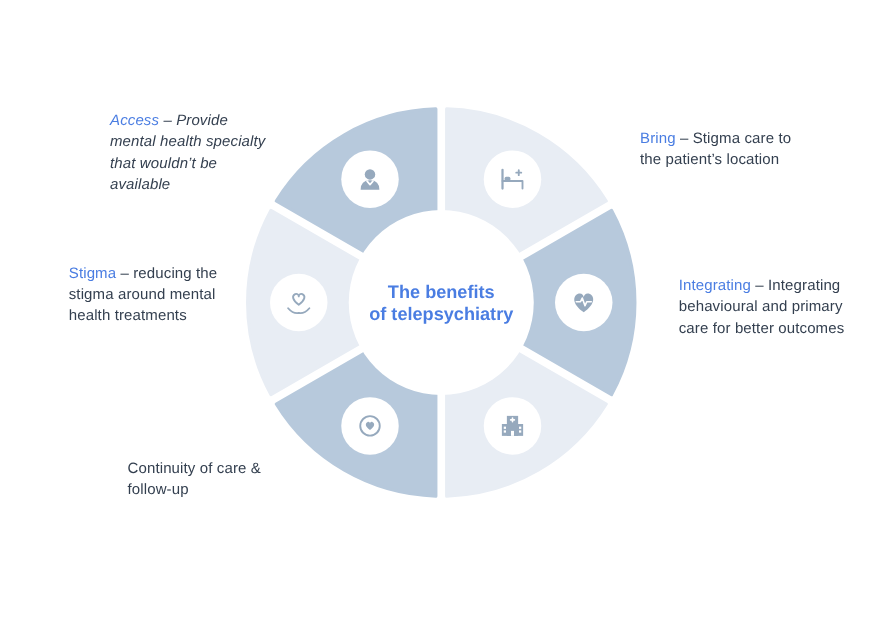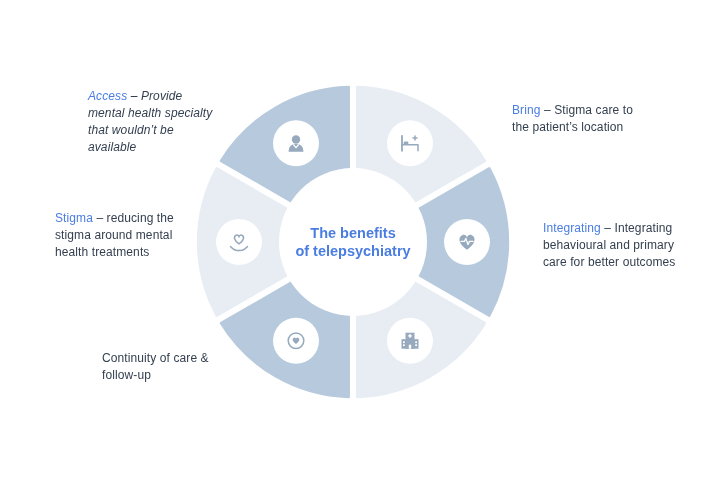--- a/index.html
+++ b/index.html
@@ -115,21 +115,21 @@
 
   <div class="label" style="left:512px; top:102px; width:136px;">
     <span class="hl">Bring</span><span> – Stigma care to the patient’s location</span>
   </div>
 
   <div class="label" style="left:543px; top:220px; width:154px;">
     <span class="hl">Integrating</span><span> – Integrating behavioural and primary care for better outcomes</span>
   </div>
 
 
-  <div class="label" style="left:102px; top:350px; width:118px;">
+  <div class="label" style="left:102px; top:366px; width:118px;">
     <span>Continuity of care &amp; follow-up</span>
   </div>
 
   <div class="label" style="left:40px; top:210px; width:140px;margin-left:15px;">
     <span class="hl">Stigma</span><span> – reducing the stigma around mental health treatments</span>
   </div>
 
 </div>
 
 </body></html>

